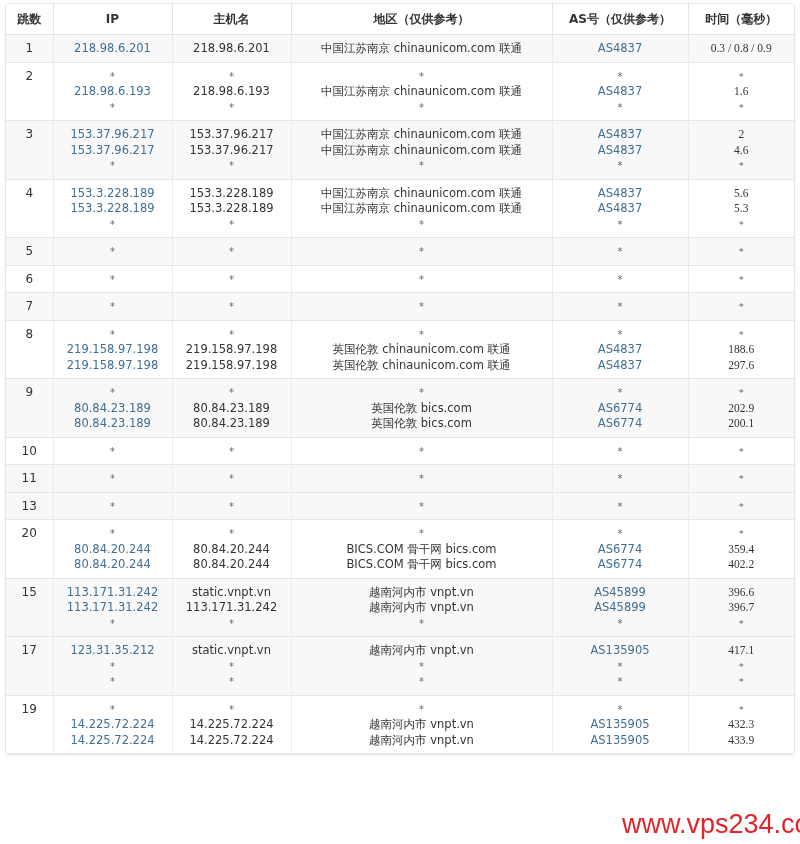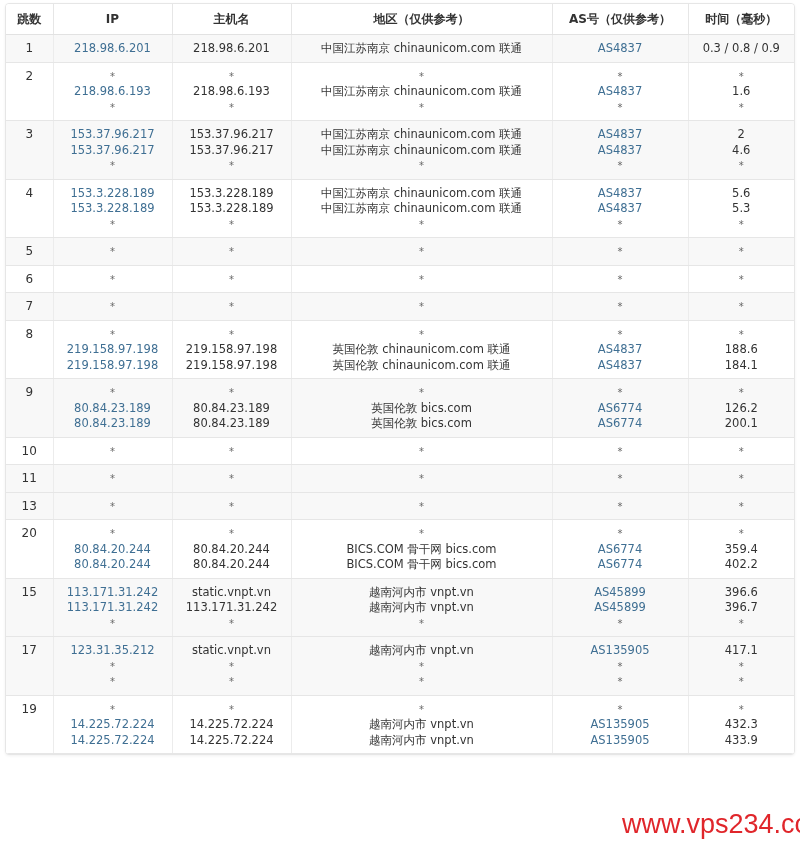--- a/index.html
+++ b/index.html
@@ -8,21 +8,21 @@
   .card { position: absolute; left: 5px; top: 3px; width: 788px;
           border: 1px solid #e6e6e6; border-radius: 4px; background: #fff;
           box-shadow: 0 1px 3px rgba(0,0,0,0.06); overflow: hidden; }
   table { border-collapse: collapse; width: 100%; table-layout: fixed; }
   th { height: 30px; font-size: 12px; font-weight: bold; color: #333;
        text-align: center; border-right: 1px solid #e6e6e6; border-bottom: 1px solid #e2e2e2;
        background: #fff; padding: 0; }
   td { font-size: 11.5px; color: #333; text-align: center; vertical-align: top;
        border-right: 1px solid #ececec; border-bottom: 1px solid #e6e6e6;
        padding: 6px 0 5px 0; line-height: 15.5px; }
-  th:last-child, td:last-child { border-right: none; }
+  th:last-child, td:last-child { border-right: none; font-family: Liberation Serif, serif; }
   tr.odd td { background: #f8f8f8; }
   tr.even td { background: #ffffff; }
   td.hop { color: #333; font-size: 12px; }
   .link { color: #3f6f93; }
   .line { display: block; white-space: nowrap; }
   .star { color: #666; font-size: 10px; }
   col.c-hop { width: 47px; } col.c-ip { width: 119px; } col.c-host { width: 119px; }
   col.c-region { width: 261px; } col.c-as { width: 136px; } col.c-time { width: 106px; }
   .watermark { position: absolute; left: 622px; top: 809px; color: #e0262b;
                font-family: "Liberation Sans", sans-serif; font-size: 27px;
@@ -226,21 +226,21 @@
             <span class="line">英国伦敦 chinaunicom.com 联通</span>
           </td>
           <td>
             <span class="line star">*</span>
             <span class="line link">AS4837</span>
             <span class="line link">AS4837</span>
           </td>
           <td>
             <span class="line star">*</span>
             <span class="line">188.6</span>
-            <span class="line">184.1</span>
+            <span class="line">297.6</span>
           </td>
         </tr>
         <tr class="odd">
           <td class="hop">9</td>
           <td>
             <span class="line star">*</span>
             <span class="line link">80.84.23.189</span>
             <span class="line link">80.84.23.189</span>
           </td>
           <td>
@@ -253,21 +253,21 @@
             <span class="line">英国伦敦 bics.com</span>
             <span class="line">英国伦敦 bics.com</span>
           </td>
           <td>
             <span class="line star">*</span>
             <span class="line link">AS6774</span>
             <span class="line link">AS6774</span>
           </td>
           <td>
             <span class="line star">*</span>
-            <span class="line">126.2</span>
+            <span class="line">202.9</span>
             <span class="line">200.1</span>
           </td>
         </tr>
         <tr class="even">
           <td class="hop">10</td>
           <td>
             <span class="line star">*</span>
           </td>
           <td>
             <span class="line star">*</span>

